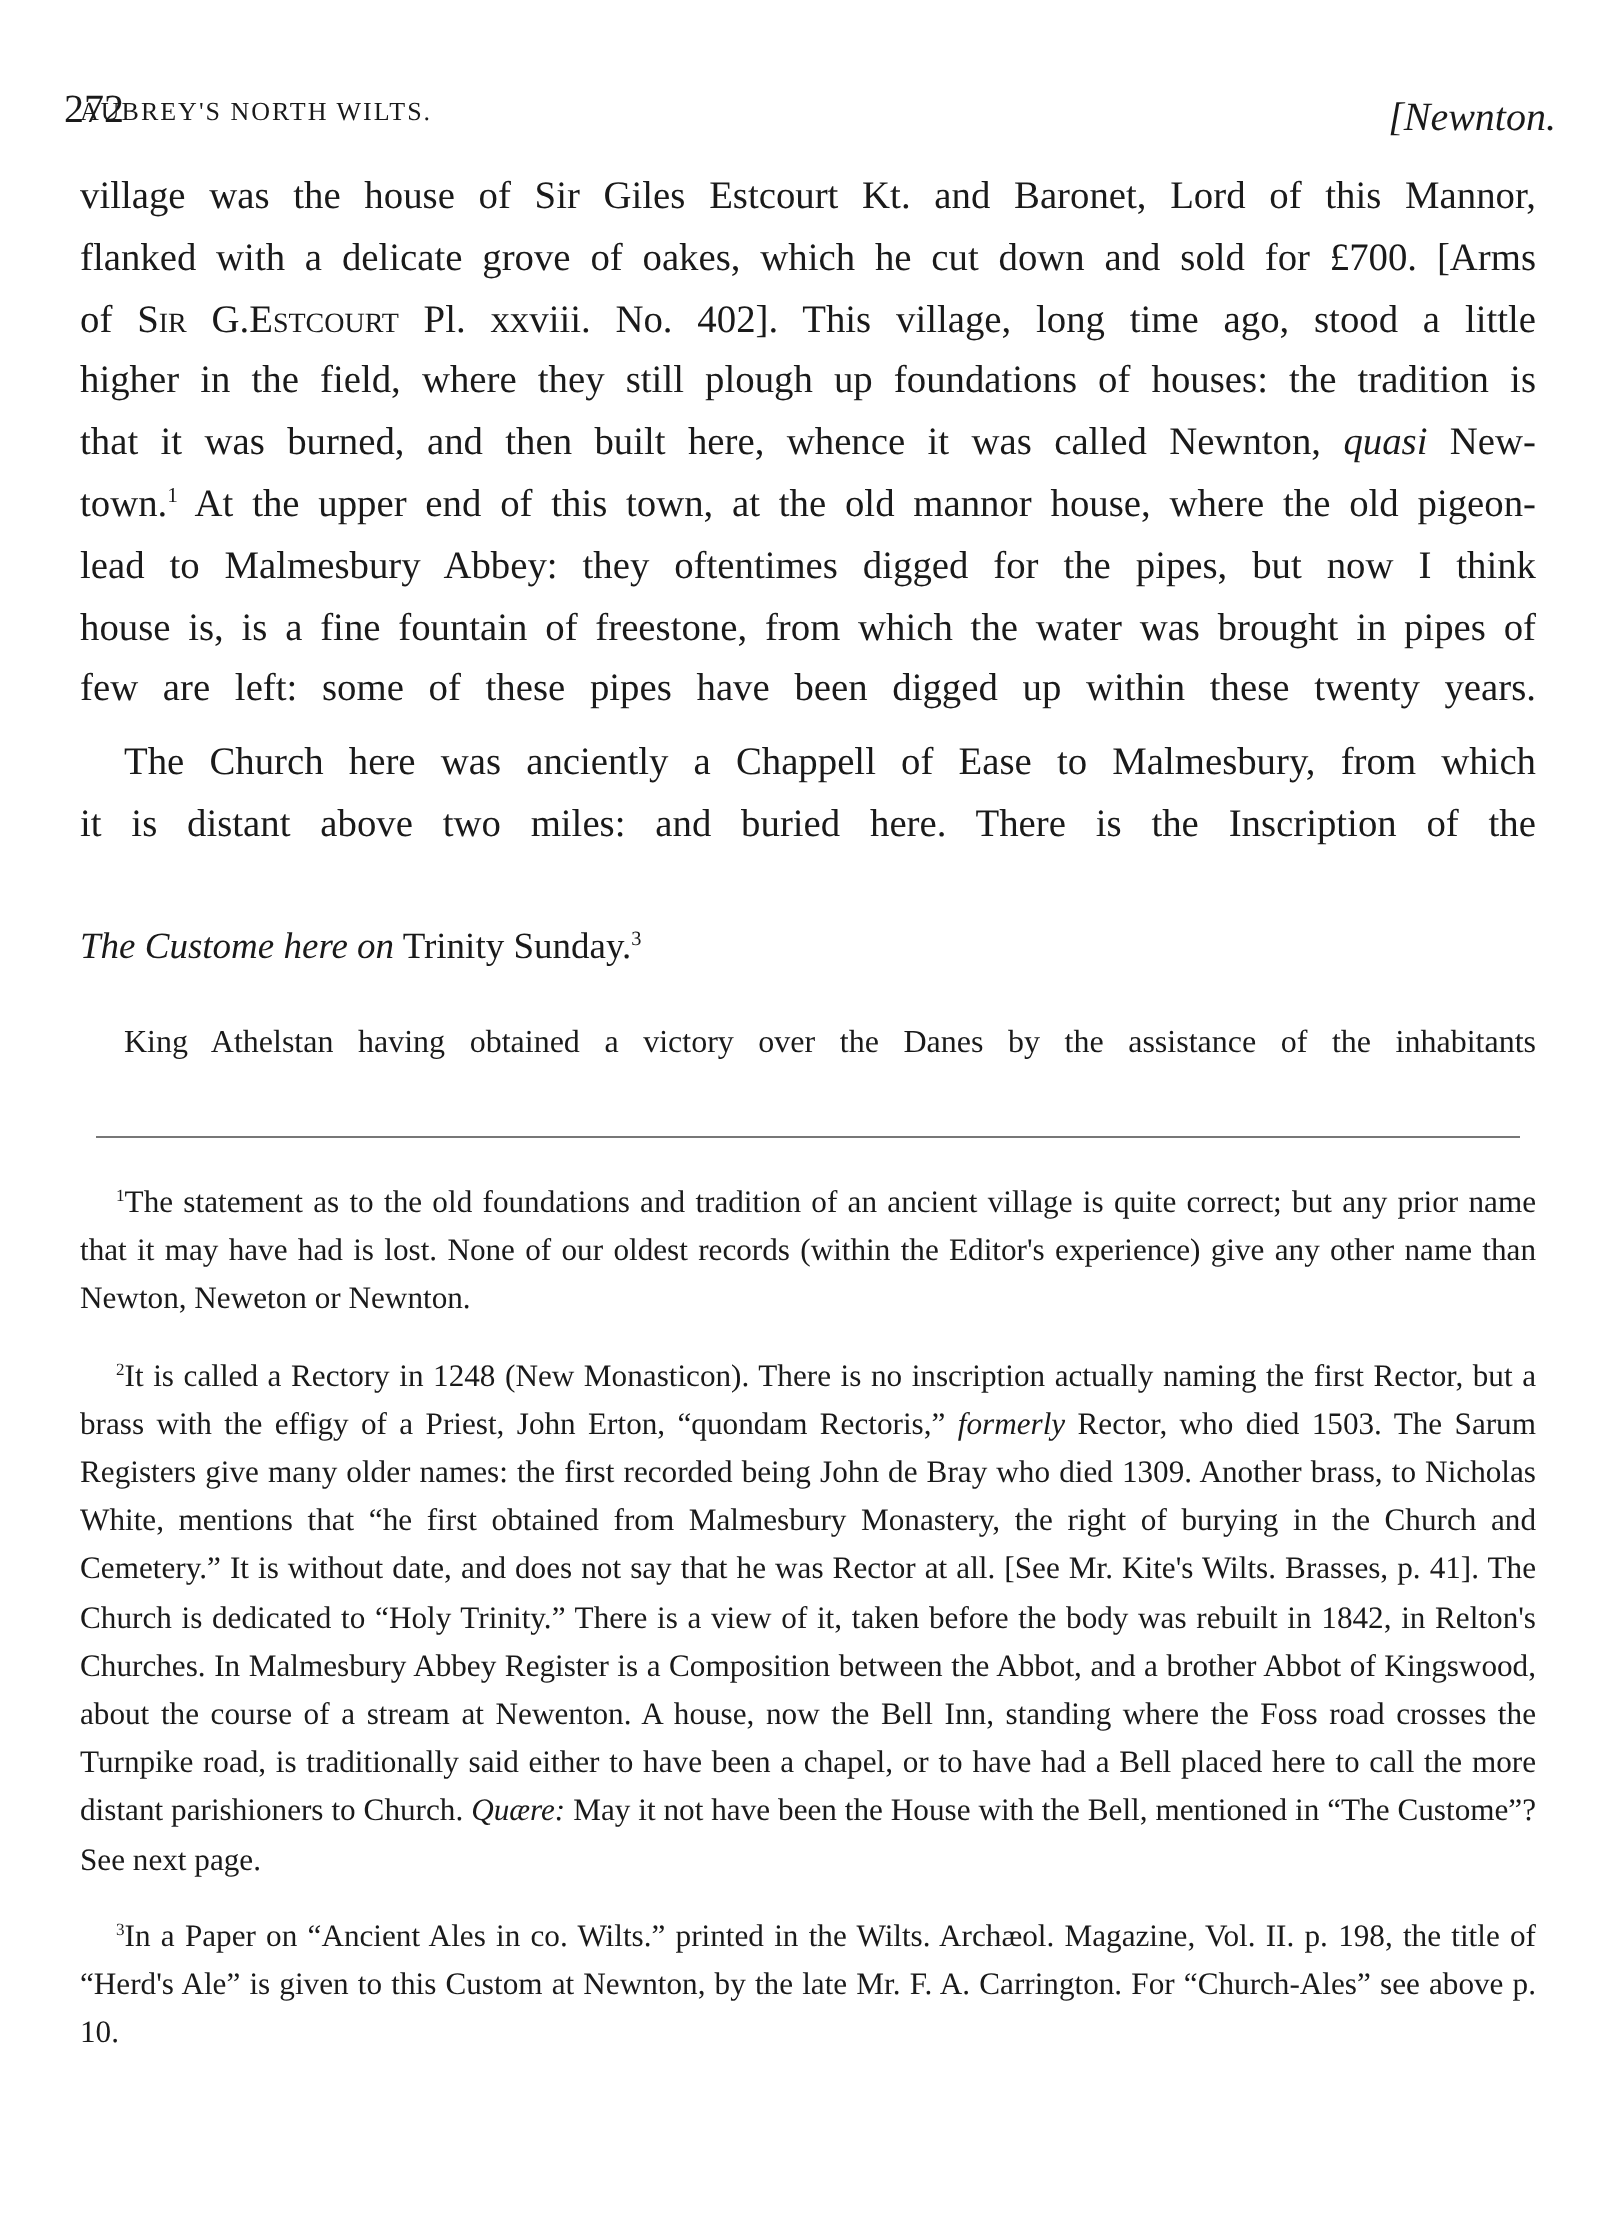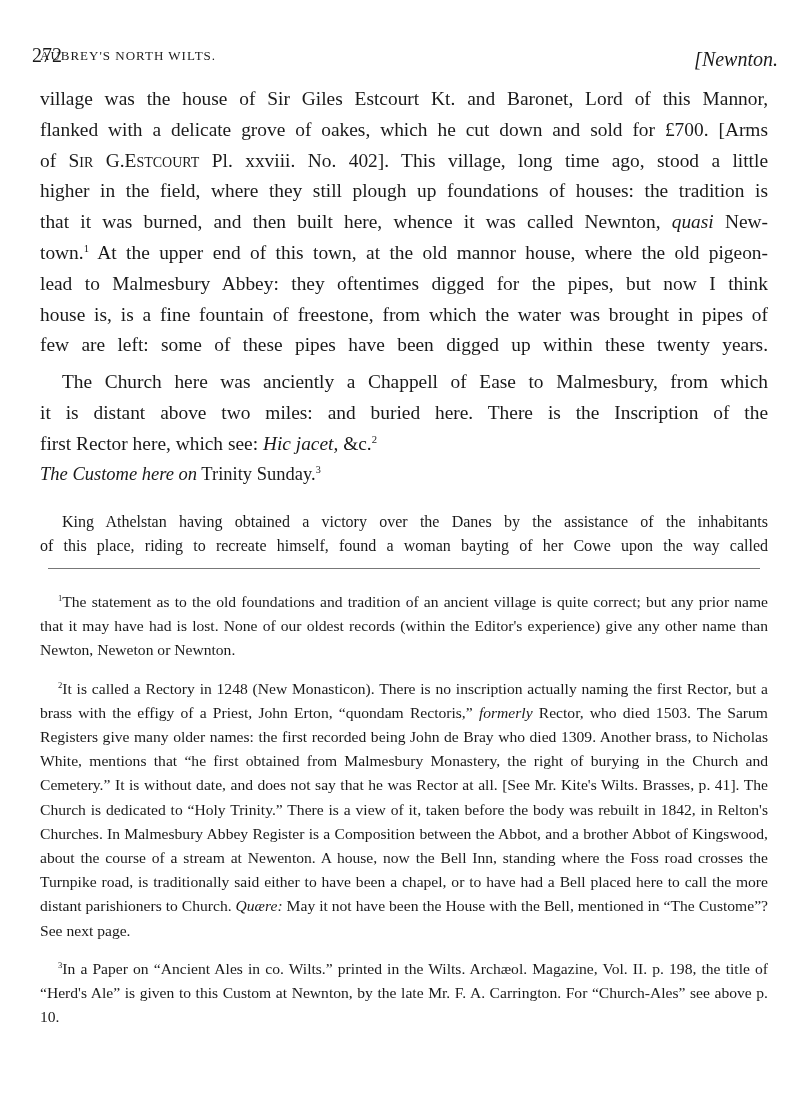--- a/index.html
+++ b/index.html
@@ -144,30 +144,28 @@
     <p class="just-last"><span>of </span><span class="sc">Sir G.Estcourt</span><span> Pl. xxviii. No. 402].  This village, long time ago, stood a little</span></p>
     <p class="just-last"><span>higher in the field, where they still plough up foundations of houses: the tradition is</span></p>
     <p class="just-last"><span>that it was burned, and then built here, whence it was called Newnton, </span><em>quasi</em><span> New-</span></p>
     <p class="just-last"><span>town.</span><sup>1</sup><span> At the upper end of this town, at the old mannor house, where the old pigeon-</span></p>
     <p class="just-last"><span>lead to Malmesbury Abbey: they oftentimes digged for the pipes, but now I think</span></p>
     <p class="just-last"><span>house is, is a fine fountain of freestone, from which the water was brought in pipes of</span></p>
     <p class="just-last"><span>few are left: some of these pipes have been digged up within these twenty years.</span></p>
 
     <p class="indent just-last"><span>The Church here was anciently a Chappell of Ease to Malmesbury, from which</span></p>
     <p class="just-last"><span>it is distant above two miles: and buried here.  There is the Inscription of the</span></p>
-    <p><span>first Rector here, which see: </span><em>Hic jacet,</em><span> &amp;c.</span><sup>2</sup></p>
   </div>
 
   <div class="section-heading">
     <span class="it">The Custome here on</span><span> Trinity Sunday.</span><sup>3</sup>
   </div>
 
   <div class="custom-text">
     <p>King Athelstan having obtained a victory over the Danes by the assistance of the inhabitants</p>
-    <p style="text-indent:0">of this place, riding to recreate himself, found a woman bayting of her Cowe upon the way called</p>
   </div>
 
   <div class="rule"></div>
 
   <div class="footnotes">
     <p><sup>1</sup><span>The statement as to the old foundations and tradition of an ancient village is quite correct; but any prior name that it may have had is lost.  None of our oldest records (within the Editor's experience) give any other name than Newton, Neweton or Newnton.</span></p>
     <p><sup>2</sup><span>It is called a Rectory in 1248 (New Monasticon).  There is no inscription actually naming the first Rector, but a brass with the effigy of a Priest, John Erton, “quondam Rectoris,” </span><span class="it">formerly</span><span> Rector, who died 1503.  The Sarum Registers give many older names: the first recorded being John de Bray who died 1309.  Another brass, to Nicholas White, mentions that “he first obtained from Malmesbury Monastery, the right of burying in the Church and Cemetery.”  It is without date, and does not say that he was Rector at all.  [See Mr. Kite's Wilts. Brasses, p. 41]. The Church is dedicated to “Holy Trinity.”  There is a view of it, taken before the body was rebuilt in 1842, in Relton's Churches.  In Malmesbury Abbey Register is a Composition between the Abbot, and a brother Abbot of Kingswood, about the course of a stream at Newenton.  A house, now the Bell Inn, standing where the Foss road crosses the Turnpike road, is traditionally said either to have been a chapel, or to have had a Bell placed here to call the more distant parishioners to Church.  </span><span class="it">Quære:</span><span> May it not have been the House with the Bell, mentioned in “The Custome”? See next page.</span></p>
     <p><sup>3</sup><span>In a Paper on “Ancient Ales in co. Wilts.” printed in the Wilts. Archæol. Magazine, Vol. II. p. 198, the title of “Herd's Ale” is given to this Custom at Newnton, by the late Mr. F. A. Carrington.  For “Church-Ales” see above p. 10.</span></p>
   </div>
 

